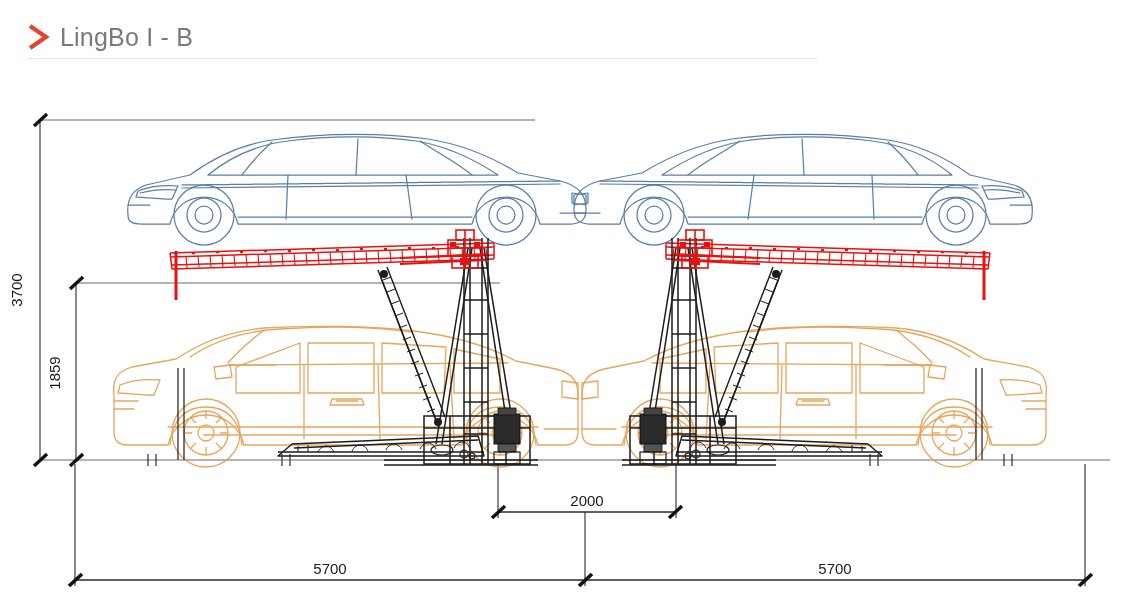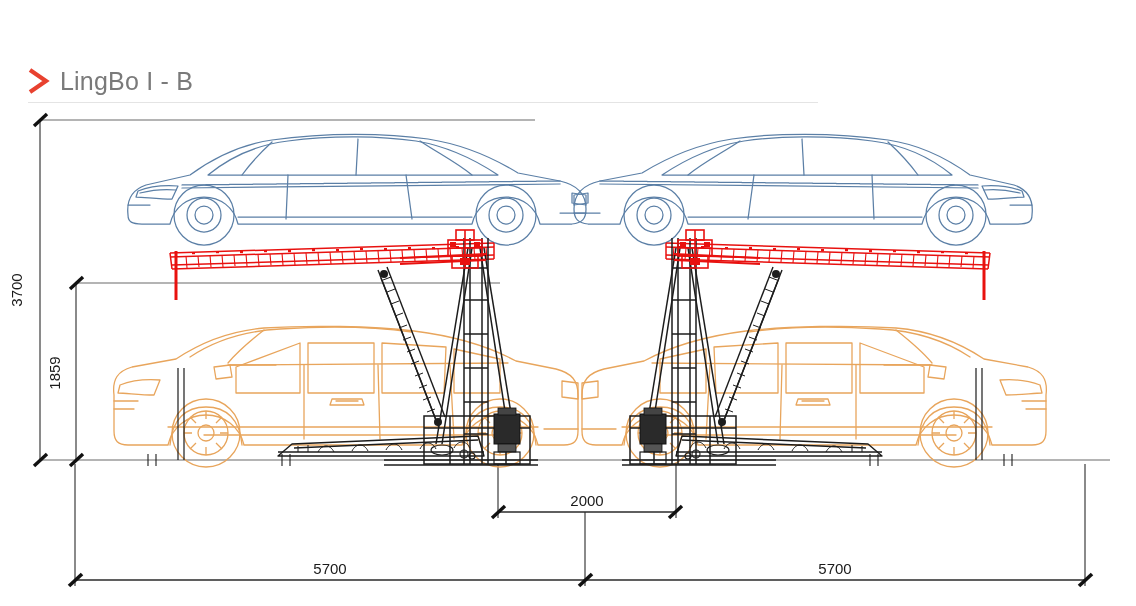--- a/index.html
+++ b/index.html
@@ -20,21 +20,20 @@
     height: 606px;
     background: #ffffff;
   }
 
   
   .header {
     position: absolute;
     left: 0; top: 0;
     width: 1136px;
     height: 68px;
-    margin-top: 44px;
   }
   .header-chevron {
     position: absolute;
     left: 26px;
     top: 22px;
     width: 26px;
     height: 30px;
   }
   .header-title {
     position: absolute;

